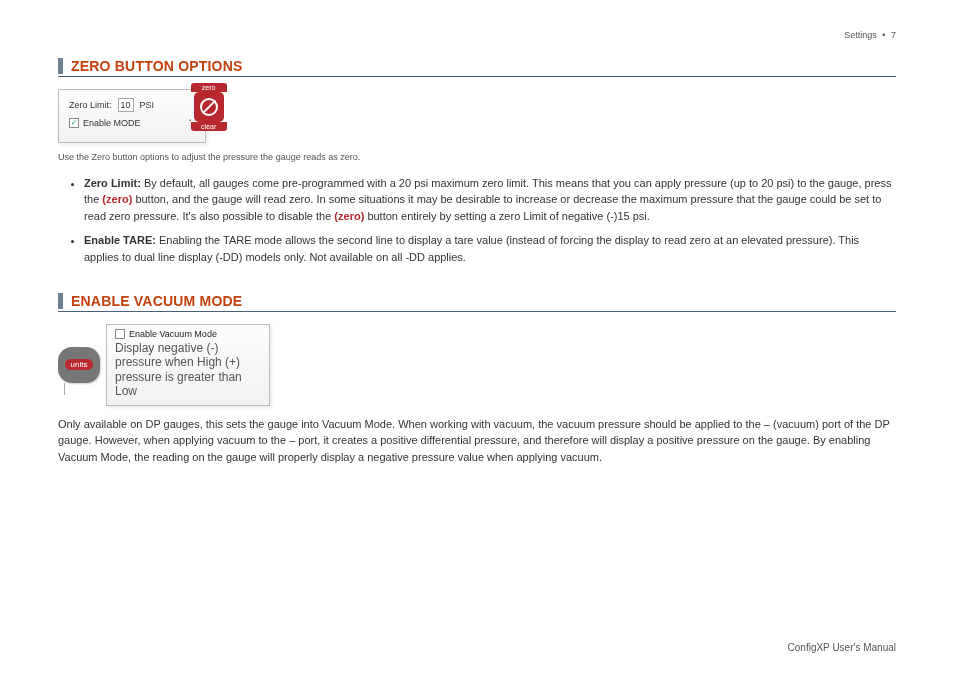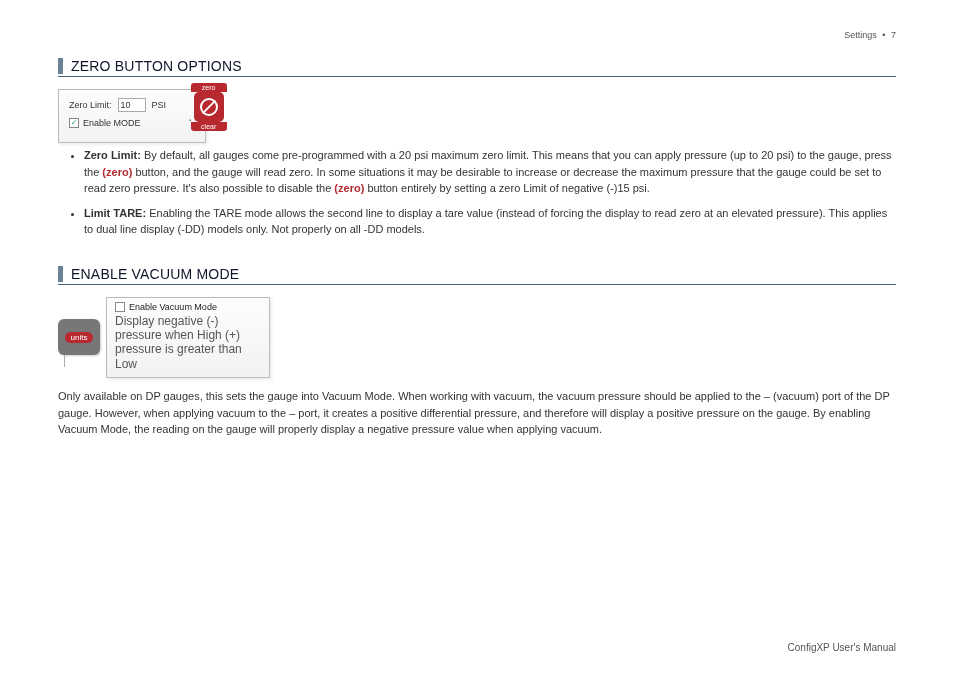--- a/index.html
+++ b/index.html
@@ -15,23 +15,23 @@
   .page-header {
     position: absolute;
     top: 30px;
     right: 58px;
     font-size: 9px;
     color: #555;
   }
   .page-header .dot { margin: 0 3px; }
   .section-title {
     margin-top: 28px;
-    font-weight: 400;
+    font-weight: 700;
     font-size: 14px;
-    color: #0f172a;
+    color: #c2410c;
     letter-spacing: 0.2px;
     text-transform: uppercase;
     border-left: 5px solid #6b8093;
     padding-left: 8px;
     margin-bottom: 2px;
   }
   .title-rule {
     border: none;
     border-top: 1.5px solid #4a6278;
     margin-bottom: 12px;
@@ -65,21 +65,21 @@
     border: 1px solid #bbb;
     background: linear-gradient(#fdfdfd,#f2f2f2);
     box-shadow: 2px 2px 3px rgba(0,0,0,0.08);
     padding: 8px 10px;
     font-size: 9px;
     color: #333;
   }
   .row1 { display: flex; align-items: center; gap: 6px; margin-bottom: 6px; }
   .row1 .lbl { white-space: nowrap; }
   .tinput {
-    width: 28px; height: 14px;
+    width: 16px; height: 14px;
     border: 1px solid #aaa;
     background: #fff;
     font-size: 9px;
     padding: 0 2px;
     line-height: 12px;
   }
   .row2 { display: flex; align-items: center; gap: 4px; }
   .cb {
     width: 10px; height: 10px;
     border: 1px solid #888;
@@ -147,21 +147,21 @@
   
   .fig-vac {
     display: flex;
     align-items: center;
     margin: 6px 0 10px 0;
   }
   .units-badge {
     width: 42px;
     height: 36px;
     background: #777;
-    border-radius: 6px;
+    border-radius: 14px;
     display: flex;
     align-items: center;
     justify-content: center;
     position: relative;
     box-shadow: 1px 1px 2px rgba(0,0,0,0.2);
   }
   .units-badge .pill {
     background: #b8292f;
     color: #fff;
     font-size: 8px;
@@ -231,26 +231,27 @@
   <div class="zero-badge">
     <div class="tab">zero</div>
     <div class="circle">
         <div class="slash-circle"></div>
       </div>
     <div class="clear">clear</div>
   </div>
 </div>
 
 <div class="content">
+  <p class="caption">Use the Zero button options to adjust the pressure the gauge reads as zero.</p>
   <ul class="bullets">
     <li>
       <strong>Zero Limit:</strong><span> By default, all gauges come pre-programmed with a 20 psi maximum zero limit. This means that you can apply pressure (up to 20 psi) to the gauge, press the </span><span class="zero-pill"><span class="paren">(</span><span>zero</span><span class="paren">)</span></span><span> button, and the gauge will read zero. In some situations it may be desirable to increase or decrease the maximum pressure that the gauge could be set to read zero pressure. It's also possible to disable the </span><span class="zero-pill"><span class="paren">(</span><span>zero</span><span class="paren">)</span></span><span> button entirely by setting a zero Limit of negative (-)15 psi.</span>
     </li>
     <li>
-      <strong>Limit TARE:</strong><span> Enabling the TARE mode allows the second line to display a tare value (instead of forcing the display to read zero at an elevated pressure). This applies to dual line display (-DD) models only. Not properly on all -DD models.</span>
+      <strong>Enable TARE:</strong><span> Enabling the TARE mode allows the second line to display a tare value (instead of forcing the display to read zero at an elevated pressure). This applies to dual line display (-DD) models only. Not available on all -DD applies.</span>
     </li>
   </ul>
 </div>
 
 <h2 class="section-title">ENABLE VACUUM MODE</h2>
 <hr class="title-rule">
 
 <div class="fig-vac">
   <div class="units-badge">
     <span class="pill">units</span>

